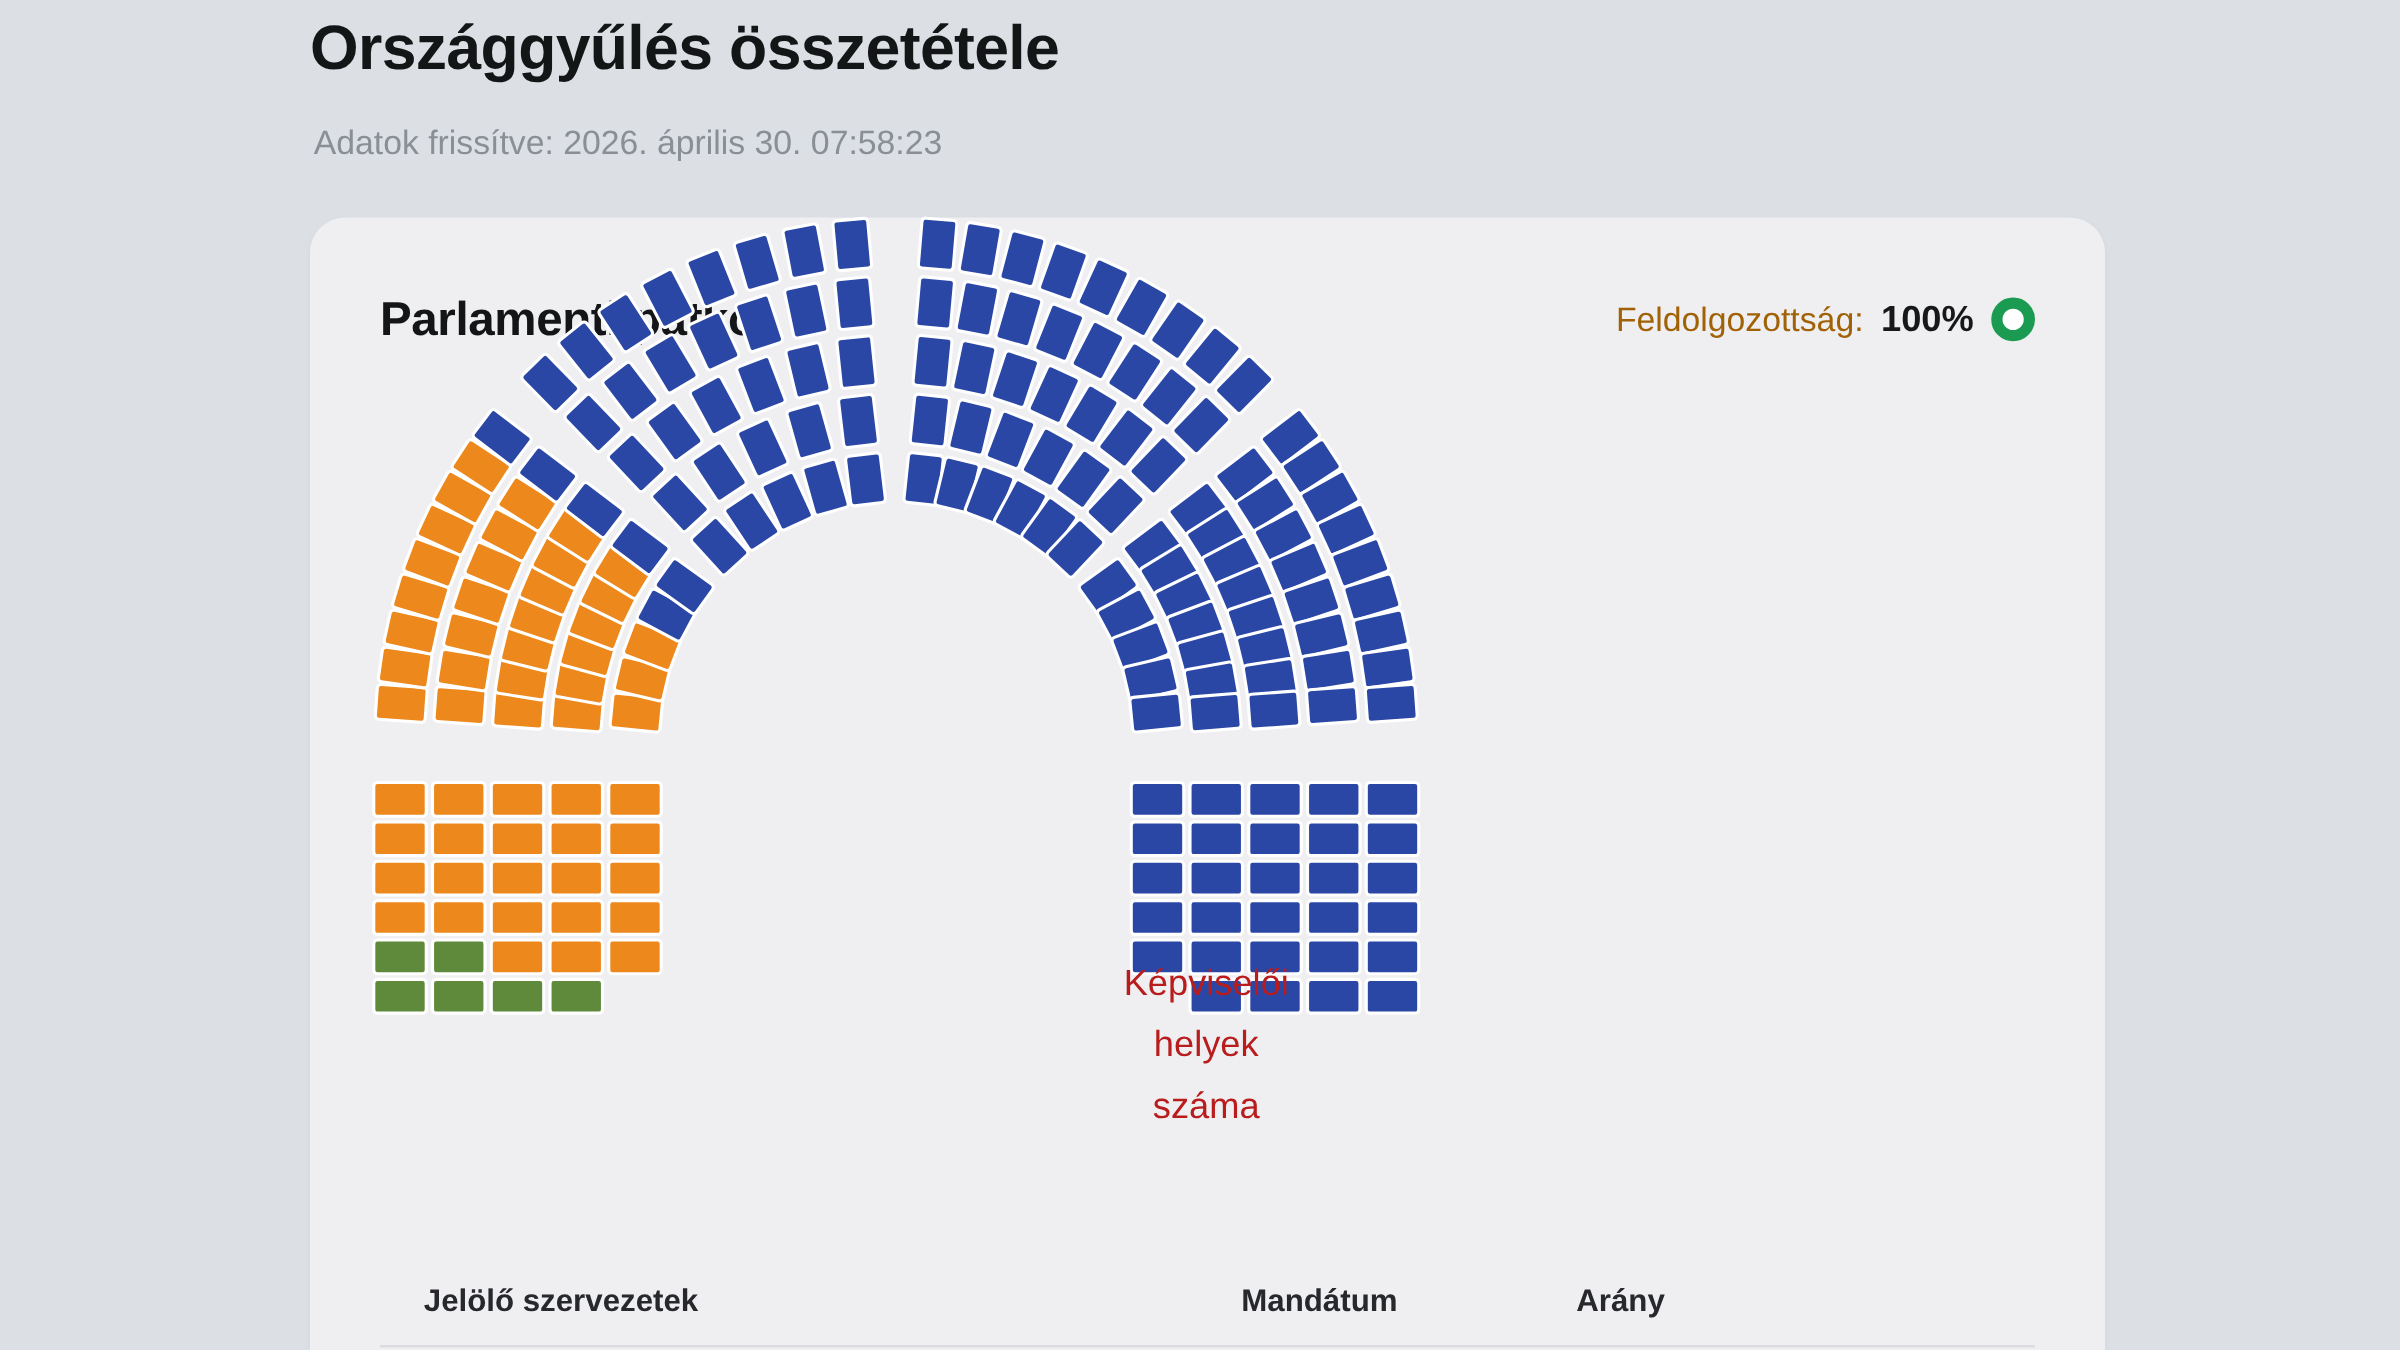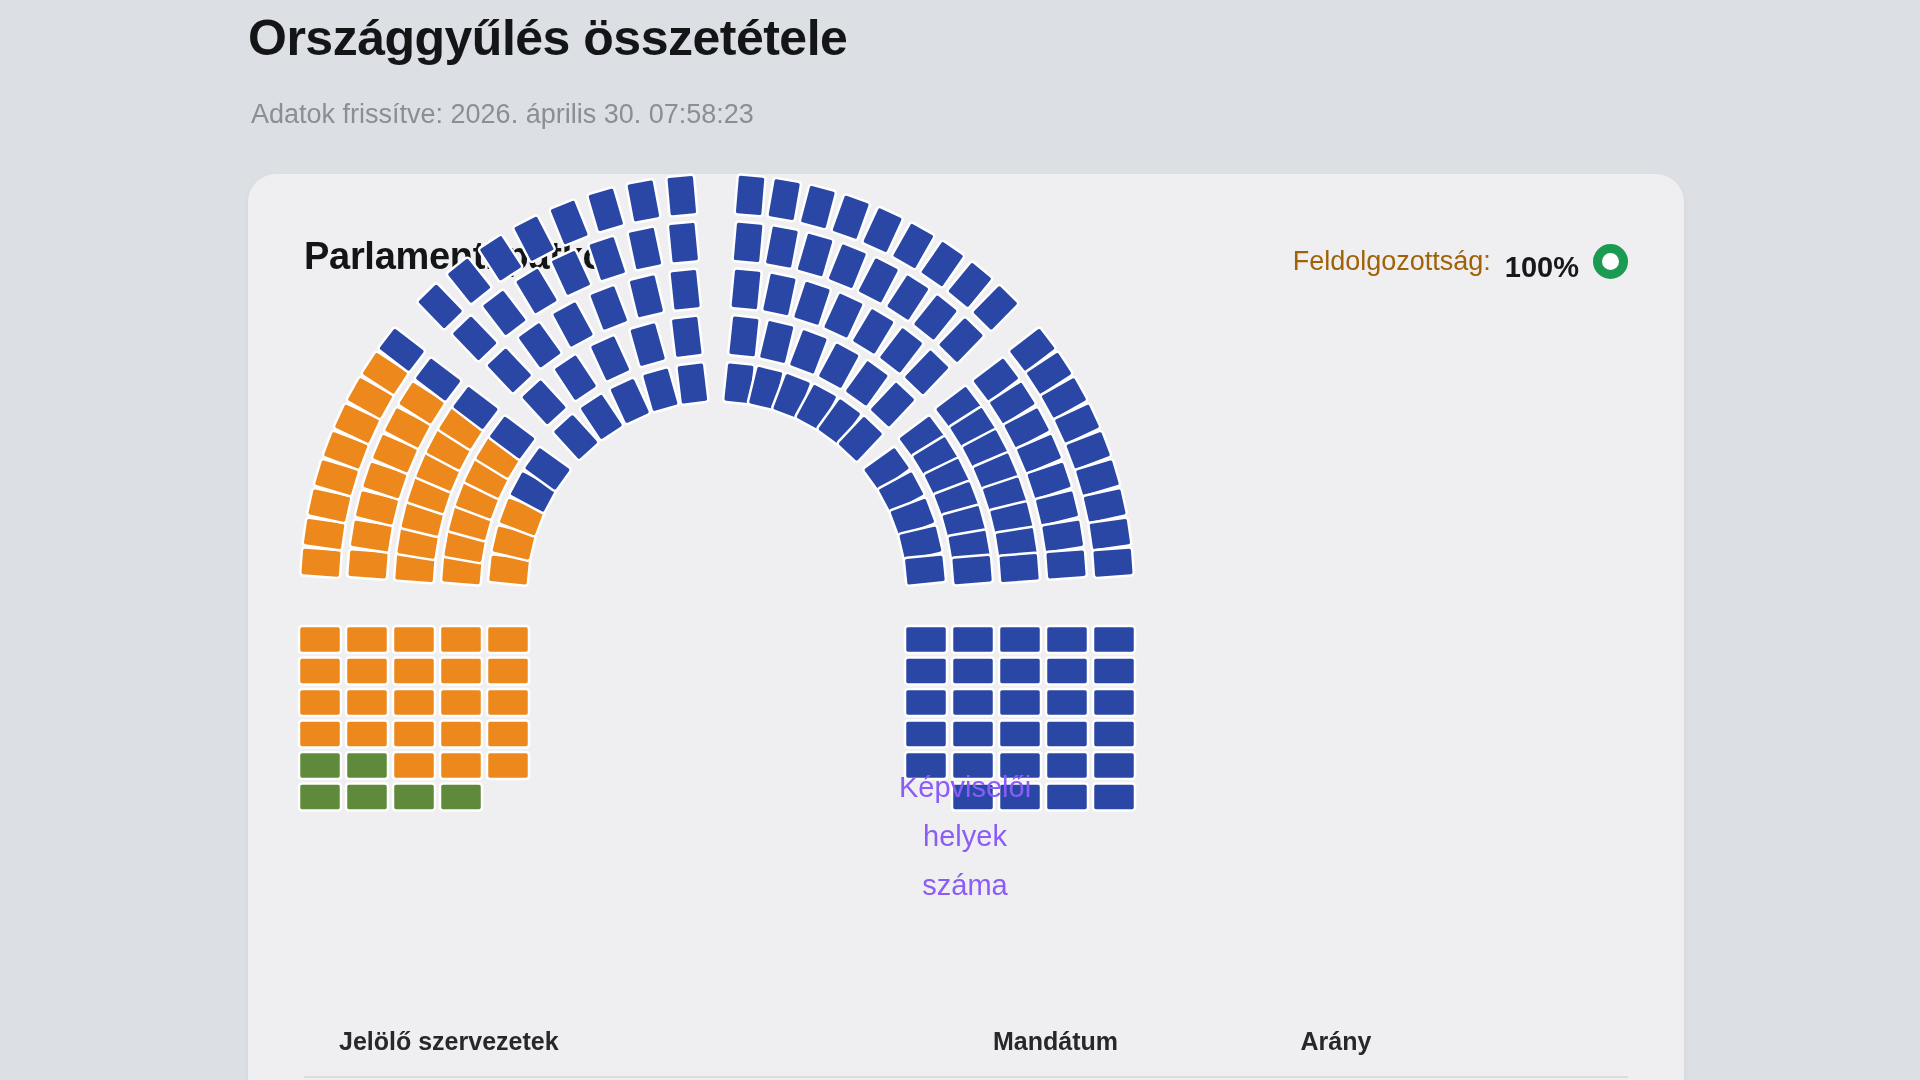--- a/index.html
+++ b/index.html
@@ -29,40 +29,40 @@
     position:absolute; left:56px; top:58px;
     font-size:38px; font-weight:bold; letter-spacing:-0.3px;
     color:#141517; line-height:48px;
   }
   .processing {
     position:absolute; right:56px; top:64px;
     display:flex; align-items:center; gap:14px;
     line-height:34px;
   }
   .processing-label { font-size:27px; color:#a16207; }
-  .processing-value { font-size:29px; font-weight:bold; color:#17181a;margin-top:12px; }
+  .processing-value { font-size:29px; font-weight:bold; color:#17181a; }
   .ring-icon {
     width:35px; height:35px; border-radius:50%;
     border:9px solid #1b9b51; background:#ffffff;
     display:inline-block;
   }
   .chart-svg { position:absolute; left:0; top:0; pointer-events:none; }
   .center-label {
     position:absolute; left:815px; top:763px; width:300px;
-    text-align:center; font-size:29px; color:#8b5cf6; line-height:49px;
+    text-align:center; font-size:29px; color:#b91c1c; line-height:49px;
   }
   .center-value {
     position:absolute; left:815px; top:925px; width:300px;
     text-align:center; font-size:62px; font-weight:bold; color:#3a3d42;
     letter-spacing:0.5px;
   }
   .table-header { position:absolute; top:1026px; font-size:25px; font-weight:bold; color:#26282c; line-height:30px; }
   .th-org   { left:339px;text-align:right; }
   .th-seats { left:993px;  width:200px; text-align:left; }
-  .th-ratio { left:1261px; width:150px; text-align:center; }
+  .th-ratio { left:1261px; width:150px; text-align:left; }
   .divider { position:absolute; left:304px; top:1076px; width:1324px; height:2px; background:#dbdcdf; }
 </style>
 </head>
 <body>
 
 <h1 class="page-title">Országgyűlés összetétele</h1>
 <div class="page-subtitle">Adatok frissítve: 2026. április 30. 07:58:23</div>
 
 <div class="card">
   <h2 class="card-heading">Parlamenti patkó</h2>

